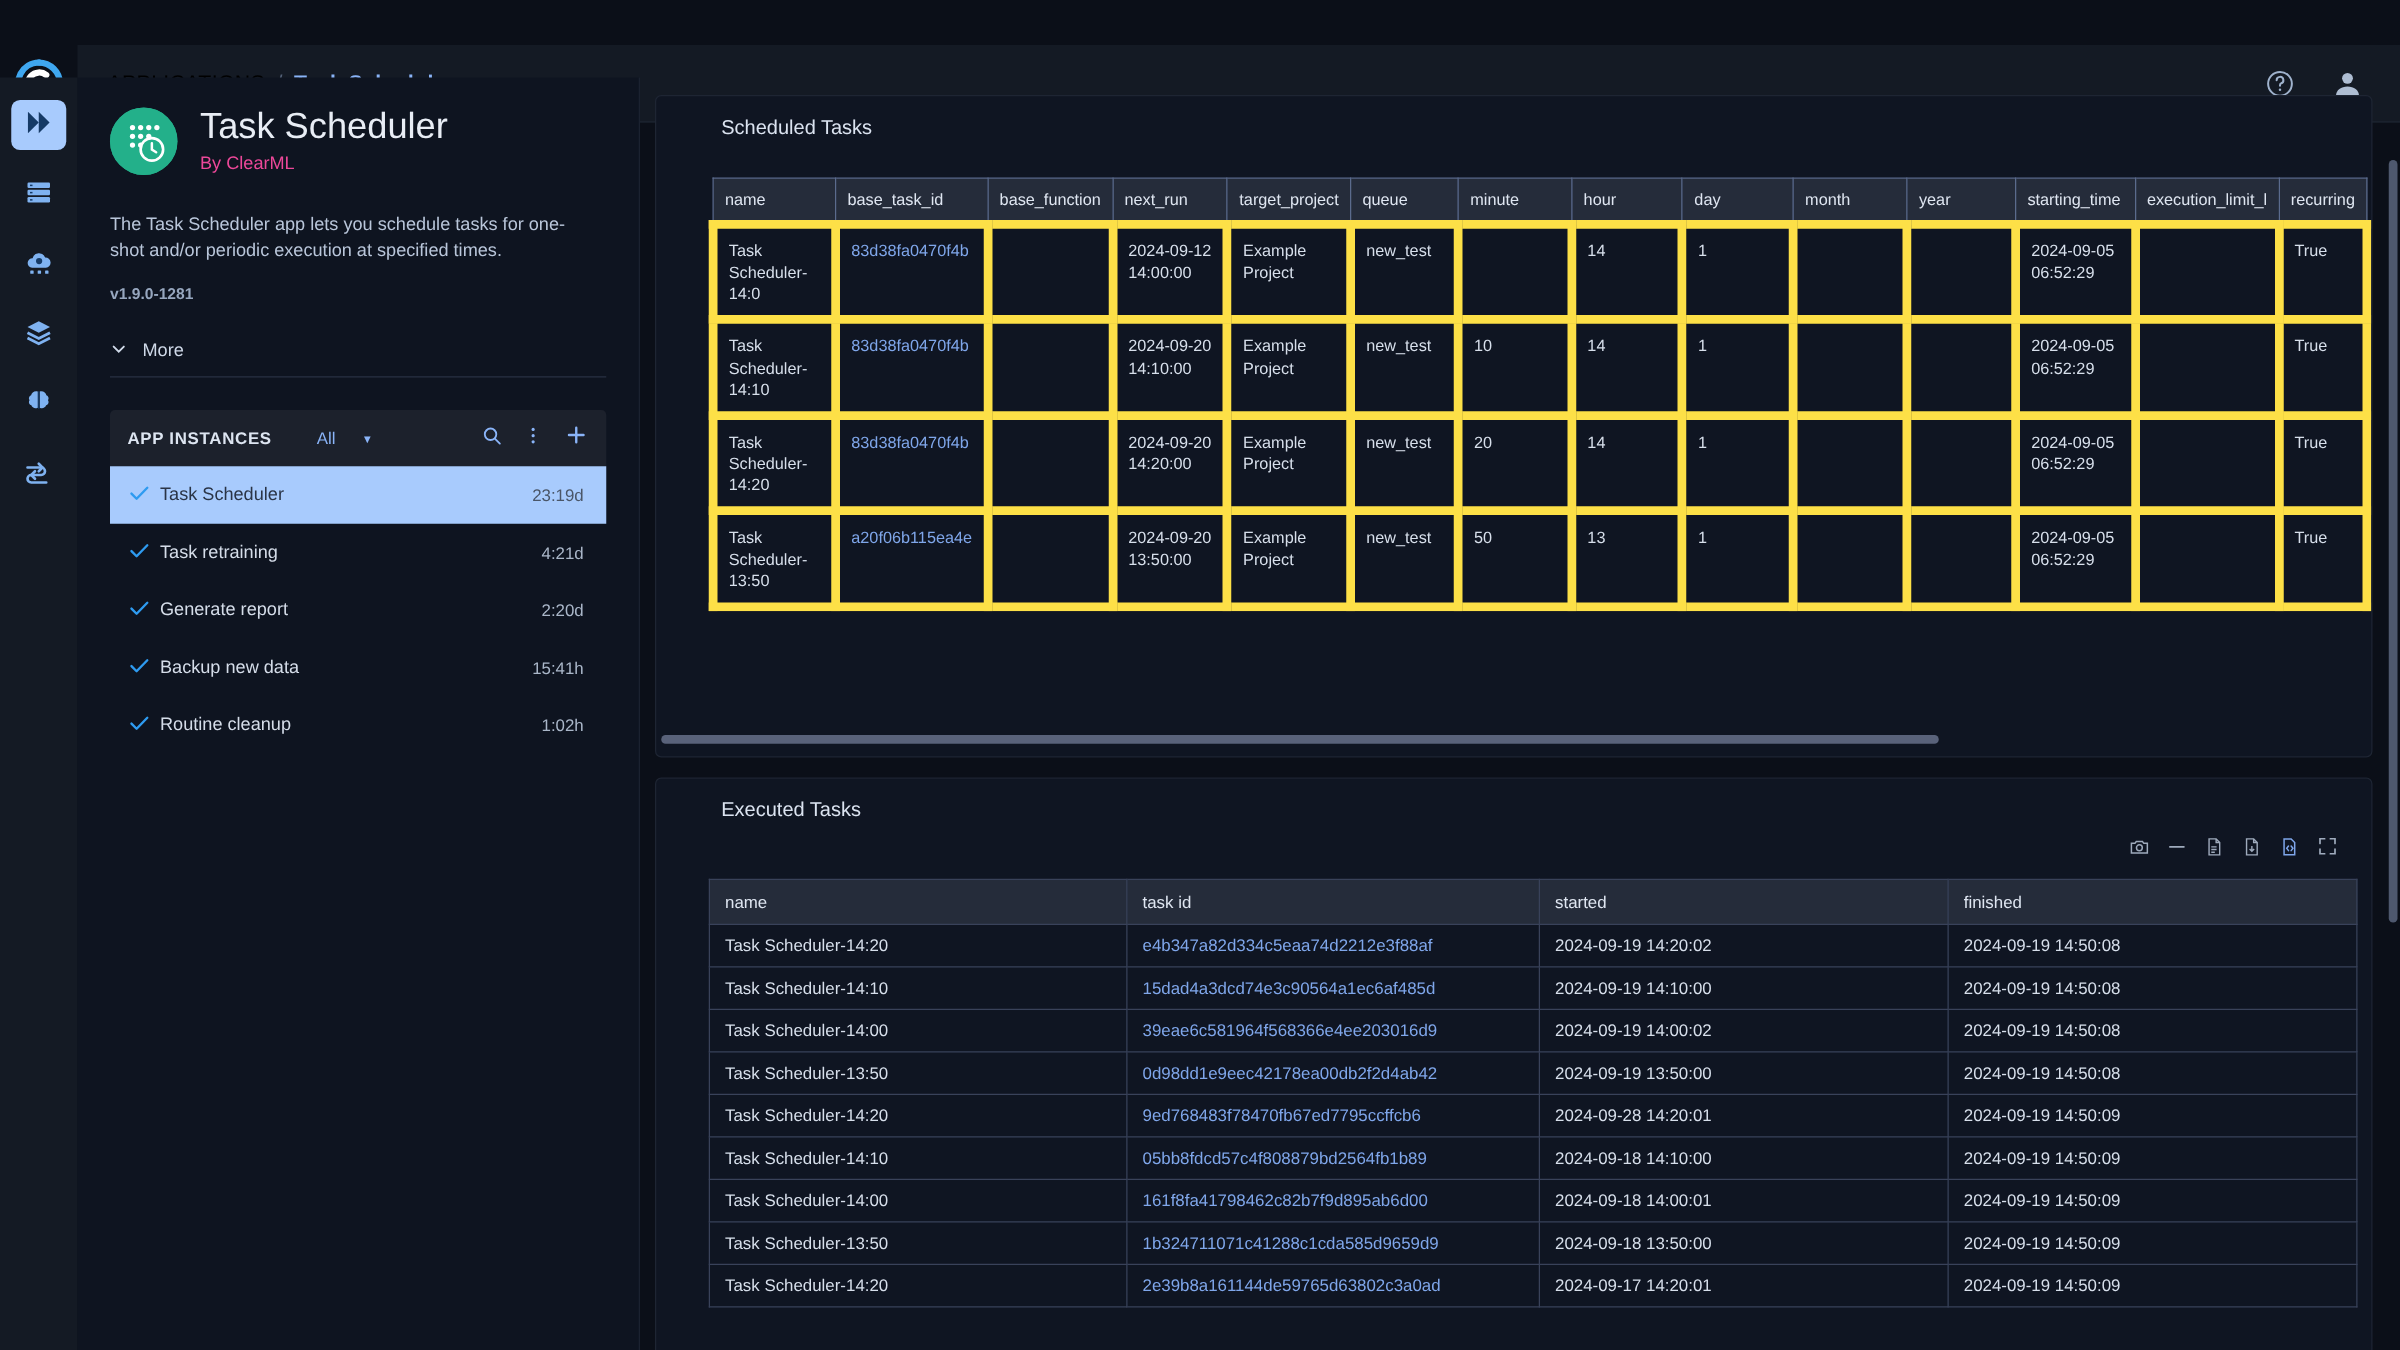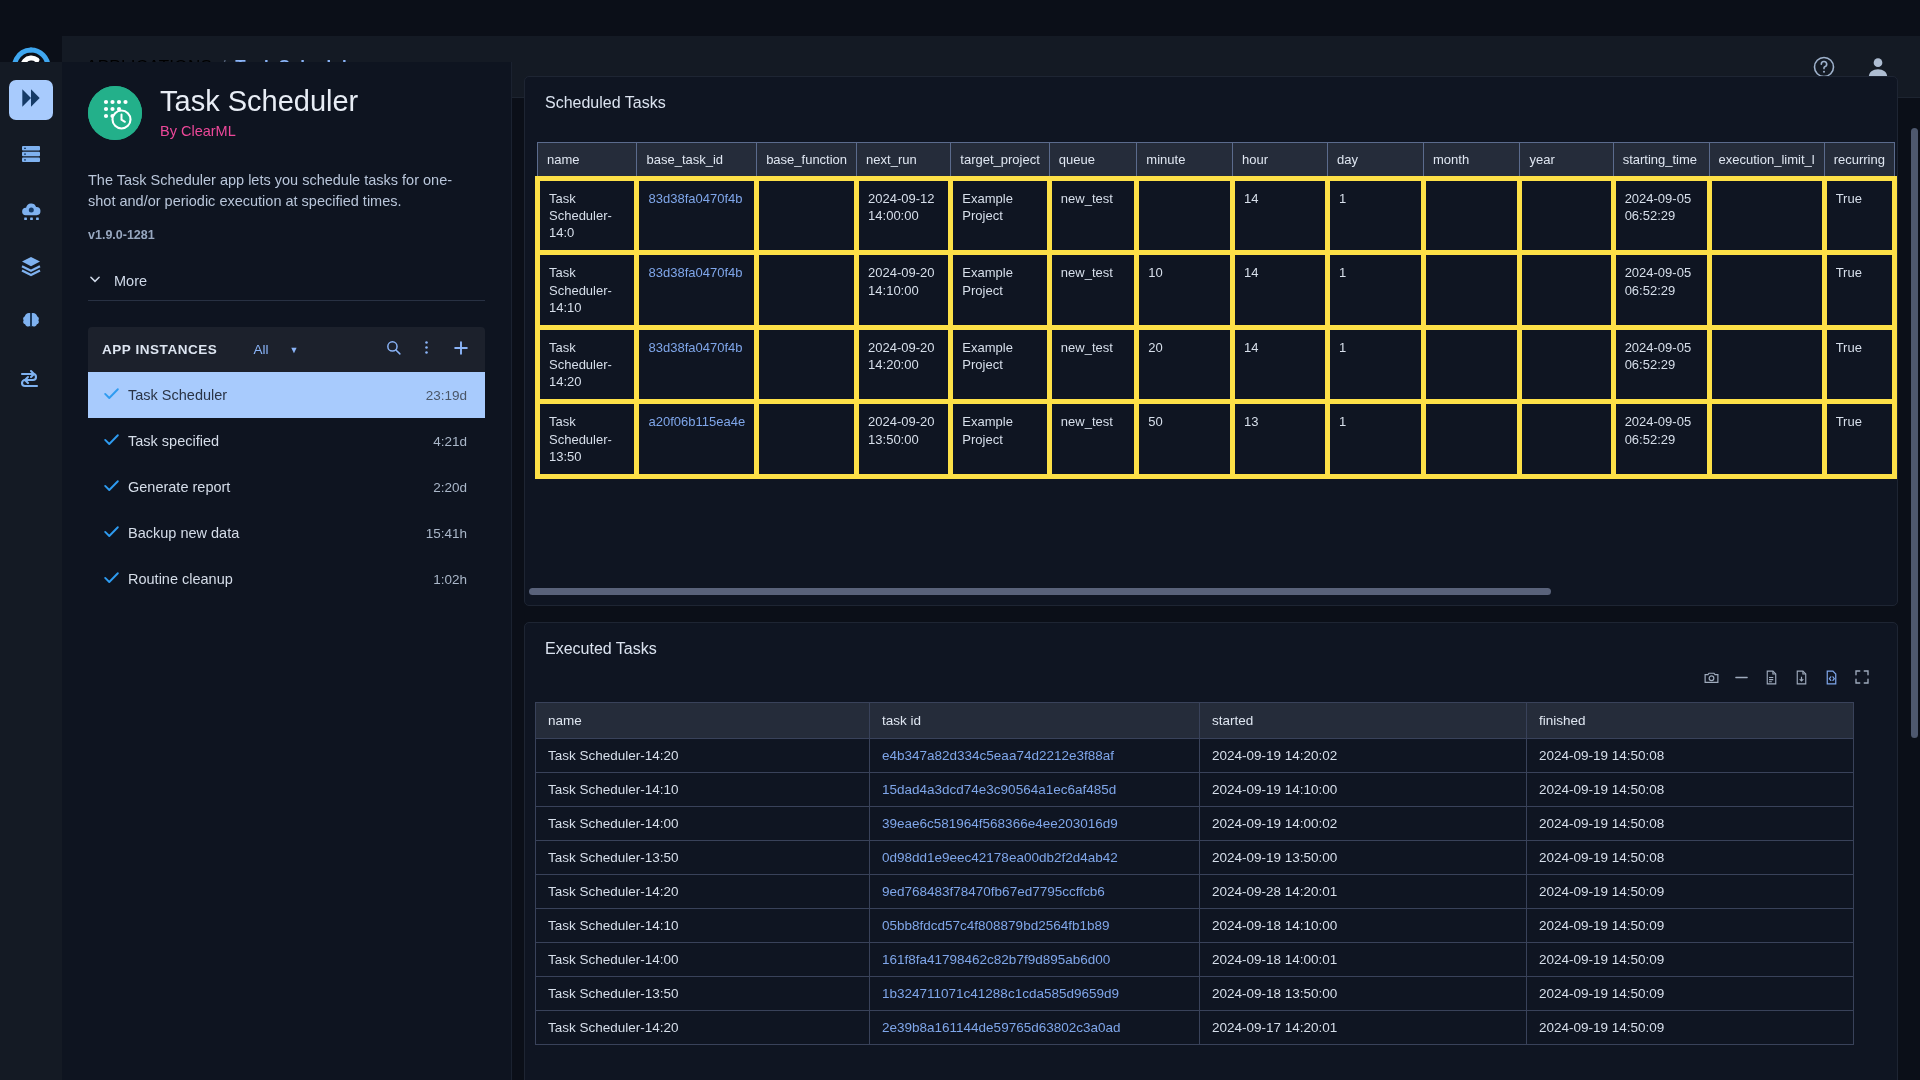--- a/index.html
+++ b/index.html
@@ -89,32 +89,32 @@
   .inst-row.sel .inst-time { color: #4a5668; }
   .inst-row:not(.sel) .inst-time { color: #aab7c9; }
 
   
   .content {
     position: absolute; top: 62px; left: 512px; width: 1408px; height: 1018px;
     overflow: hidden; padding: 14px 22px 0 12px;
   }
   .card {
     background: #0f1522; border: 1px solid #1e2533; border-radius: 5px;
-    margin-bottom: 16px; position: relative;
+    margin-bottom: 16px; position: relative; padding-left: 32px;
   }
   .card-title { font-size: 16px; color: #dbe3f0; padding: 17px 20px 0 20px; }
 
   .tbl-wrap { padding: 30px 0 0 10px; overflow: hidden; }
   table.grid { border-collapse: collapse; font-size: 13px; table-layout: fixed; }
   table.grid th {
     background: #252c3a; color: #dfe6f1; font-weight: 400; text-align: left;
     padding: 9px 9px; border: 1px solid #5b6b8d; white-space: nowrap;
   }
   table.grid td {
-    color: #d7dfeb; padding: 9px 9px; border: 5px solid #fde047;
+    color: #d7dfeb; padding: 9px 9px; border: 7px solid #fde047;
     vertical-align: top; line-height: 1.32;
   }
   table.grid td.lnk { color: #7fa6ea; overflow: hidden; white-space: nowrap; }
   .hbar-track {
     position: absolute; left: 0; bottom: 10px; width: 100%; height: 10px;
   }
   .hbar {
     position: absolute; left: 4px; bottom: 0; width: 1022px; height: 7px;
     background: #59627a; border-radius: 4px;
   }
@@ -314,21 +314,21 @@
         <span class="chk"><svg width="19" height="19" viewBox="0 0 24 24" fill="none" stroke="#2e9bf0" stroke-width="2.4" stroke-linecap="round" stroke-linejoin="round">
             <path d="M4 12.5l5.2 5.2L20 6.6"></path>
           </svg></span>
         <span class="inst-name">Task Scheduler</span>
         <span class="inst-time">23:19d</span>
       </div>
       <div class="inst-row">
         <span class="chk"><svg width="19" height="19" viewBox="0 0 24 24" fill="none" stroke="#2e9bf0" stroke-width="2.4" stroke-linecap="round" stroke-linejoin="round">
             <path d="M4 12.5l5.2 5.2L20 6.6"></path>
           </svg></span>
-        <span class="inst-name">Task specified</span>
+        <span class="inst-name">Task retraining</span>
         <span class="inst-time">4:21d</span>
       </div>
       <div class="inst-row">
         <span class="chk"><svg width="19" height="19" viewBox="0 0 24 24" fill="none" stroke="#2e9bf0" stroke-width="2.4" stroke-linecap="round" stroke-linejoin="round">
             <path d="M4 12.5l5.2 5.2L20 6.6"></path>
           </svg></span>
         <span class="inst-name">Generate report</span>
         <span class="inst-time">2:20d</span>
       </div>
       <div class="inst-row">

